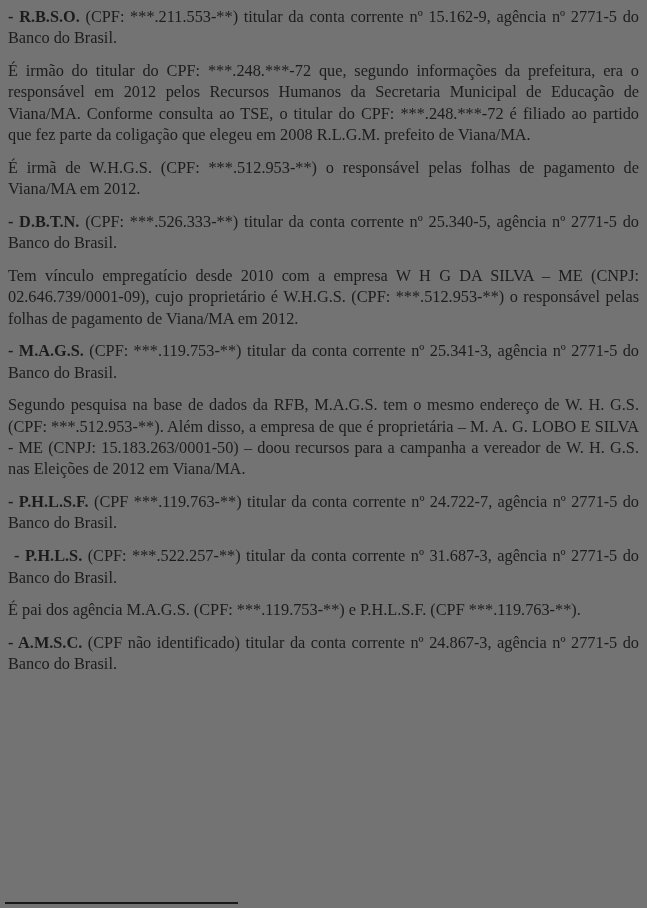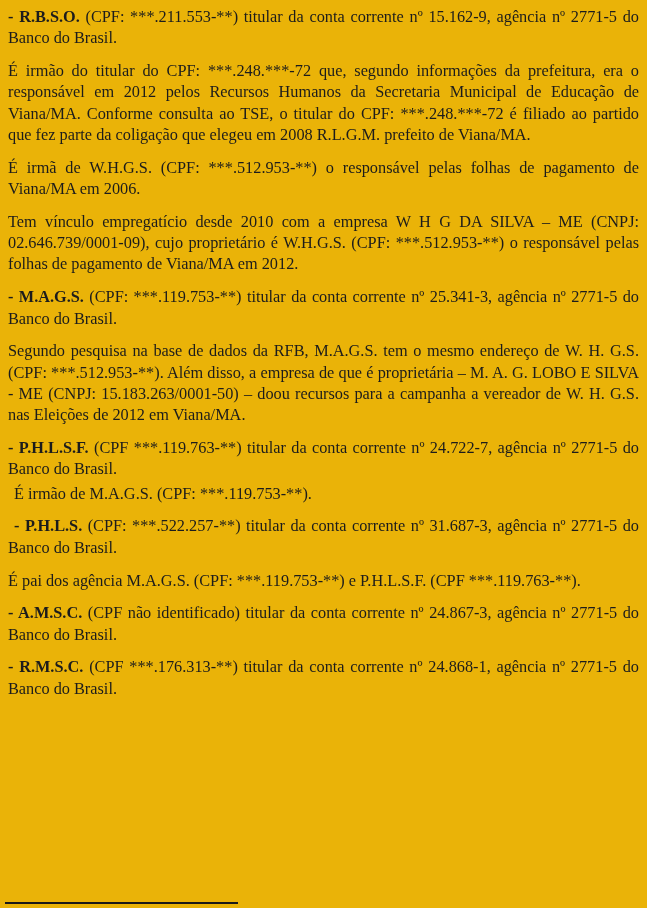--- a/index.html
+++ b/index.html
@@ -13,21 +13,21 @@
     position: relative;
     overflow: hidden;
     font-family: "Liberation Serif", "DejaVu Serif", serif;
     color: #1c1c1c;
   }
   .page {
     position: absolute;
     inset: 0;
     padding: 6px 8px 0 8px;
     box-sizing: border-box;
-    background: #eab308;
+    background: #737373;
   }
   p.para {
     margin: 0 0 11.5px 0;
     font-size: 16.3px;
     line-height: 21.3px;
     text-align: justify;
   }
   p.para strong {
     font-weight: bold;
   }
@@ -46,25 +46,24 @@
     height: 0;
   }
 </style>
 </head>
 <body>
 
 <div class="page">
   <div id="content">
       <p class="para"><strong>- R.B.S.O.</strong> (CPF: ***.211.553-**) titular da conta corrente nº 15.162-9, agência nº 2771-5 do Banco do Brasil.</p>
       <p class="para">É irmão do titular do CPF: ***.248.***-72 que, segundo informações da prefeitura, era o responsável em 2012 pelos Recursos Humanos da Secretaria Municipal de Educação de Viana/MA. Conforme consulta ao TSE, o titular do CPF: ***.248.***-72 é filiado ao partido que fez parte da coligação que elegeu em 2008 R.L.G.M. prefeito de Viana/MA.</p>
-      <p class="para">É irmã de W.H.G.S. (CPF: ***.512.953-**) o responsável pelas folhas de pagamento de Viana/MA em 2006.</p>
+      <p class="para">É irmã de W.H.G.S. (CPF: ***.512.953-**) o responsável pelas folhas de pagamento de Viana/MA em 2012.</p>
+      <p class="para"><strong>- D.B.T.N.</strong> (CPF: ***.526.333-**) titular da conta corrente nº 25.340-5, agência nº 2771-5 do Banco do Brasil.</p>
       <p class="para">Tem vínculo empregatício desde 2010 com a empresa W H G DA SILVA – ME (CNPJ: 02.646.739/0001-09), cujo proprietário é W.H.G.S. (CPF: ***.512.953-**) o responsável pelas folhas de pagamento de Viana/MA em 2012.</p>
       <p class="para"><strong>- M.A.G.S.</strong> (CPF: ***.119.753-**) titular da conta corrente nº 25.341-3, agência nº 2771-5 do Banco do Brasil.</p>
       <p class="para">Segundo pesquisa na base de dados da RFB, M.A.G.S. tem o mesmo endereço de W. H. G.S. (CPF: ***.512.953-**). Além disso, a empresa de que é proprietária – M. A. G. LOBO E SILVA - ME (CNPJ: 15.183.263/0001-50) – doou recursos para a campanha a vereador de W. H. G.S. nas Eleições de 2012 em Viana/MA.</p>
       <p class="para"><strong>- P.H.L.S.F.</strong> (CPF ***.119.763-**) titular da conta corrente nº 24.722-7, agência nº 2771-5 do Banco do Brasil.</p>
-      <p class="para tight indent">É irmão de M.A.G.S. (CPF: ***.119.753-**).</p>
       <p class="para indent"><strong>- P.H.L.S.</strong> (CPF: ***.522.257-**) titular da conta corrente nº 31.687-3, agência nº 2771-5 do Banco do Brasil.</p>
       <p class="para">É pai dos agência M.A.G.S. (CPF: ***.119.753-**) e P.H.L.S.F. (CPF ***.119.763-**).</p>
       <p class="para"><strong>- A.M.S.C.</strong> (CPF não identificado) titular da conta corrente nº 24.867-3, agência nº 2771-5 do Banco do Brasil.</p>
-      <p class="para"><strong>- R.M.S.C.</strong> (CPF ***.176.313-**) titular da conta corrente nº 24.868-1, agência nº 2771-5 do Banco do Brasil.</p>
     </div>
   <div class="footnote-line"></div>
 </div>
 
 </body></html>

